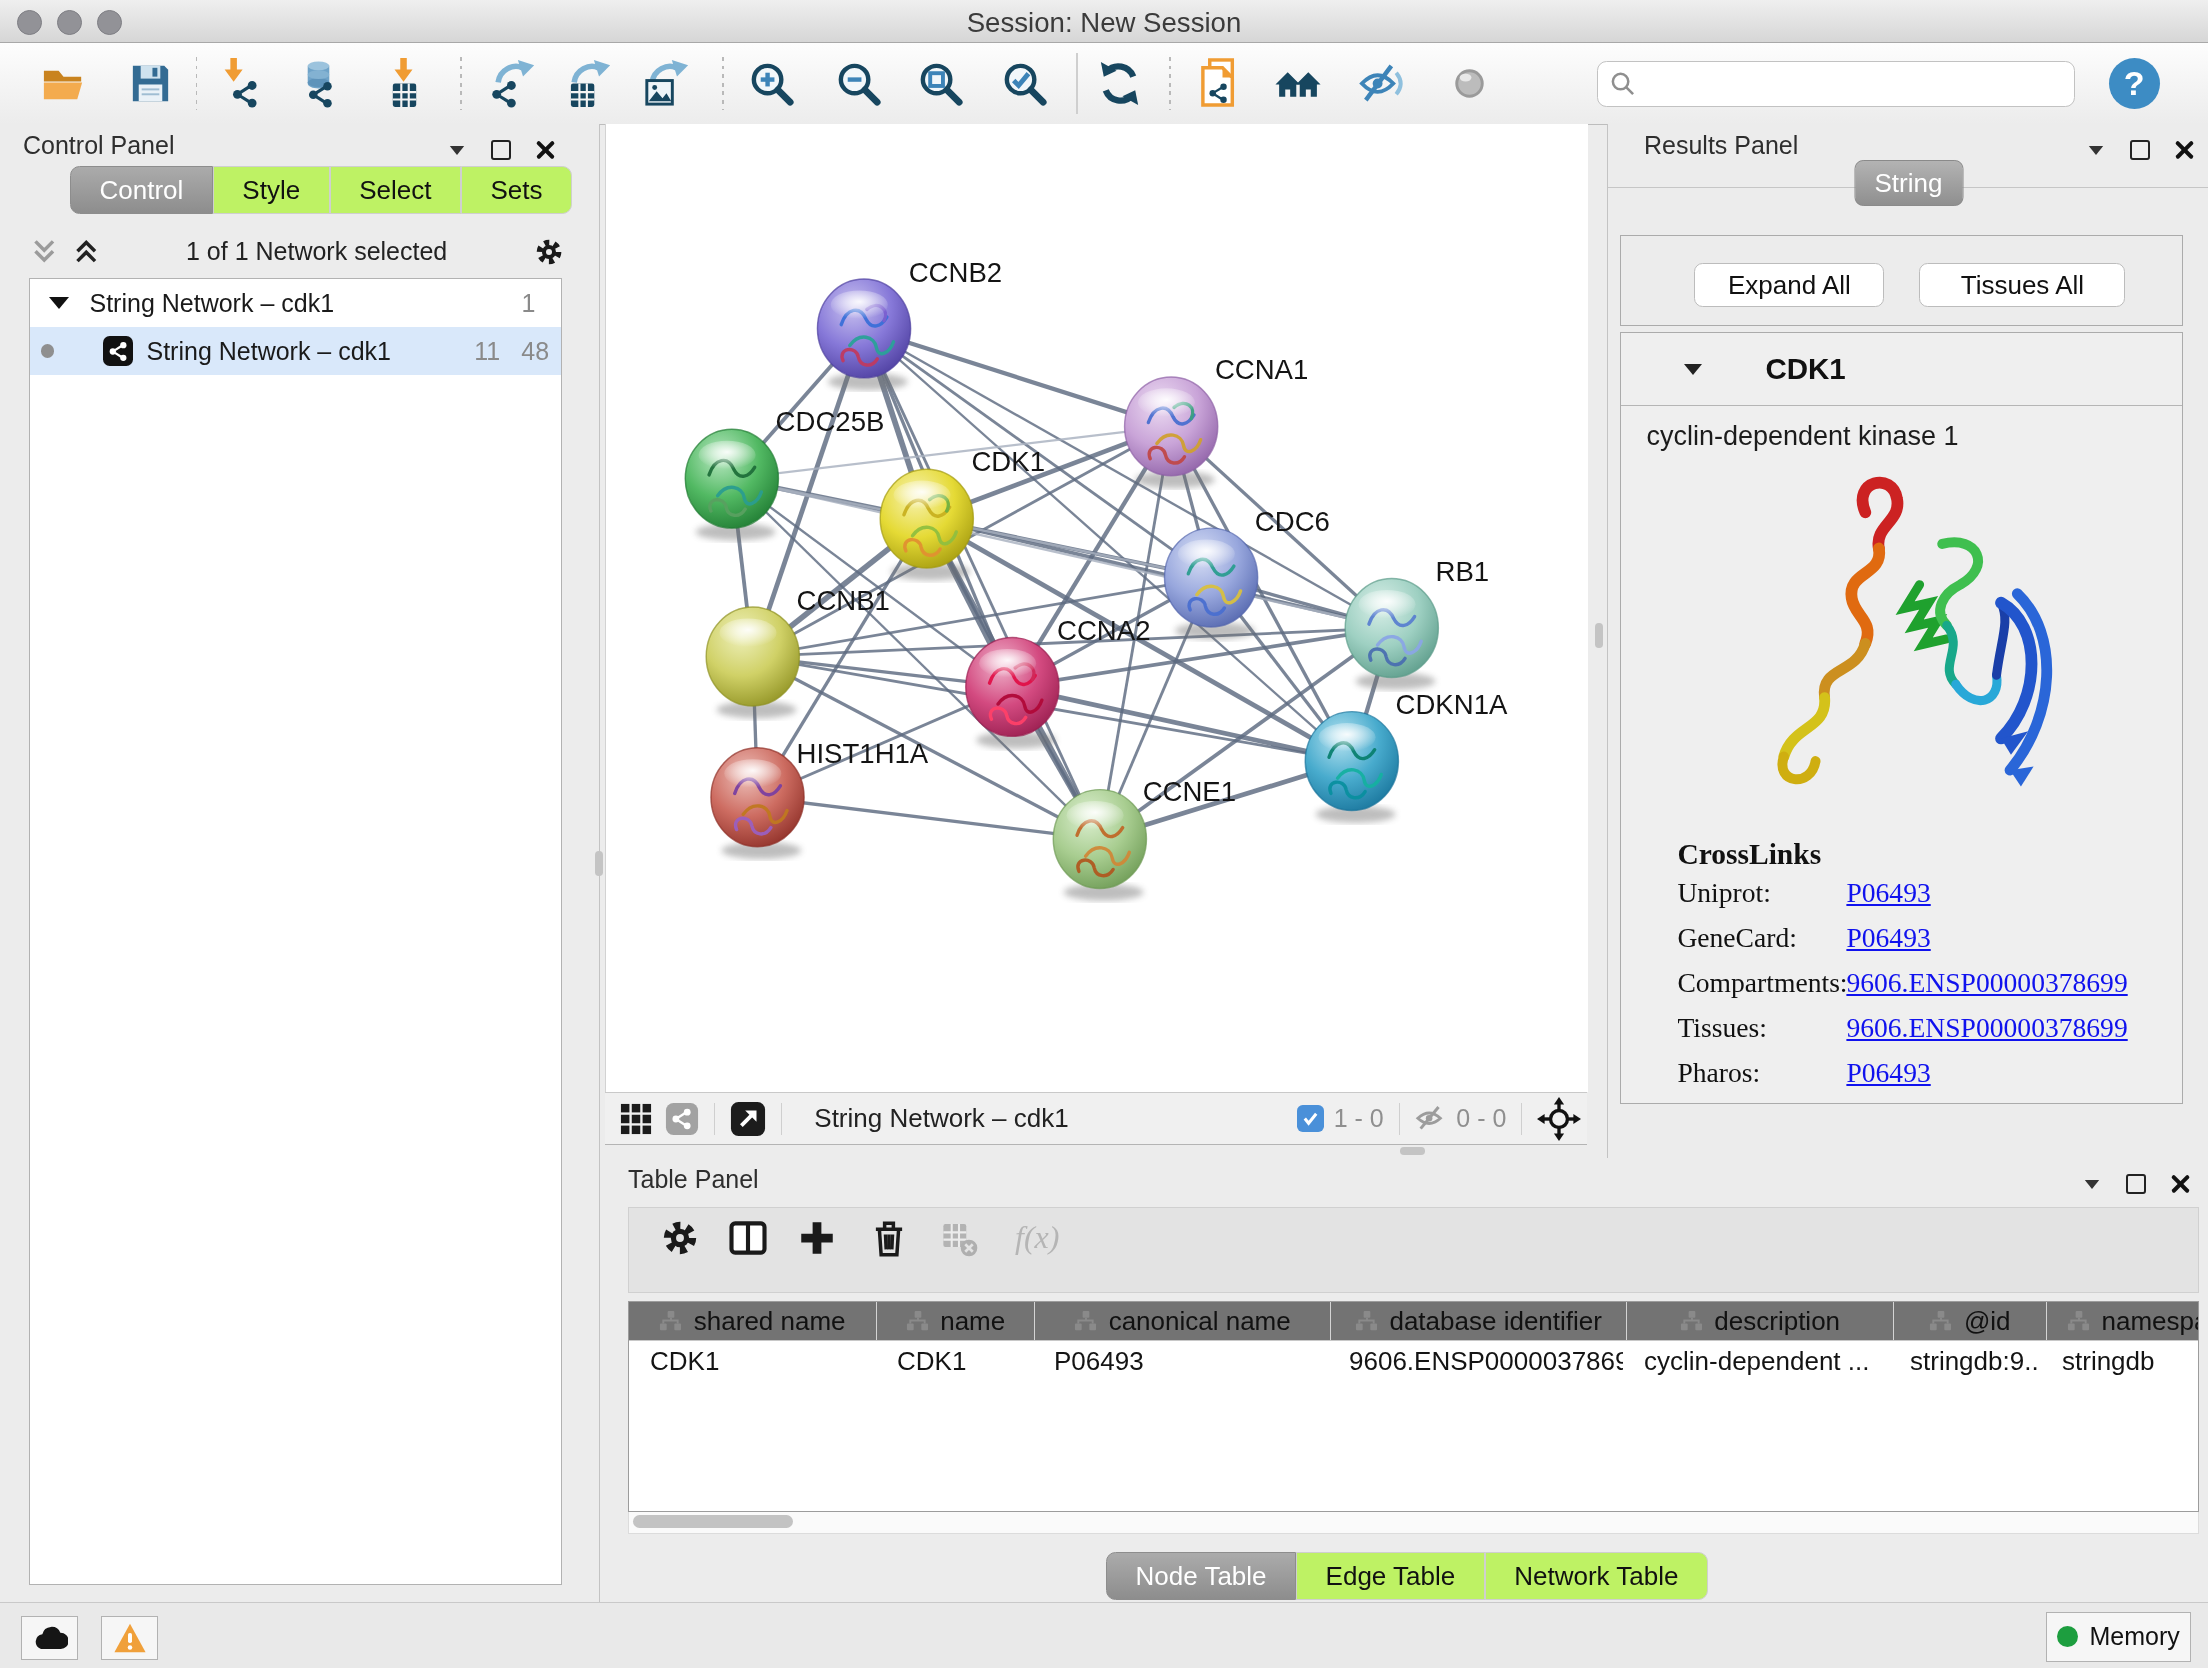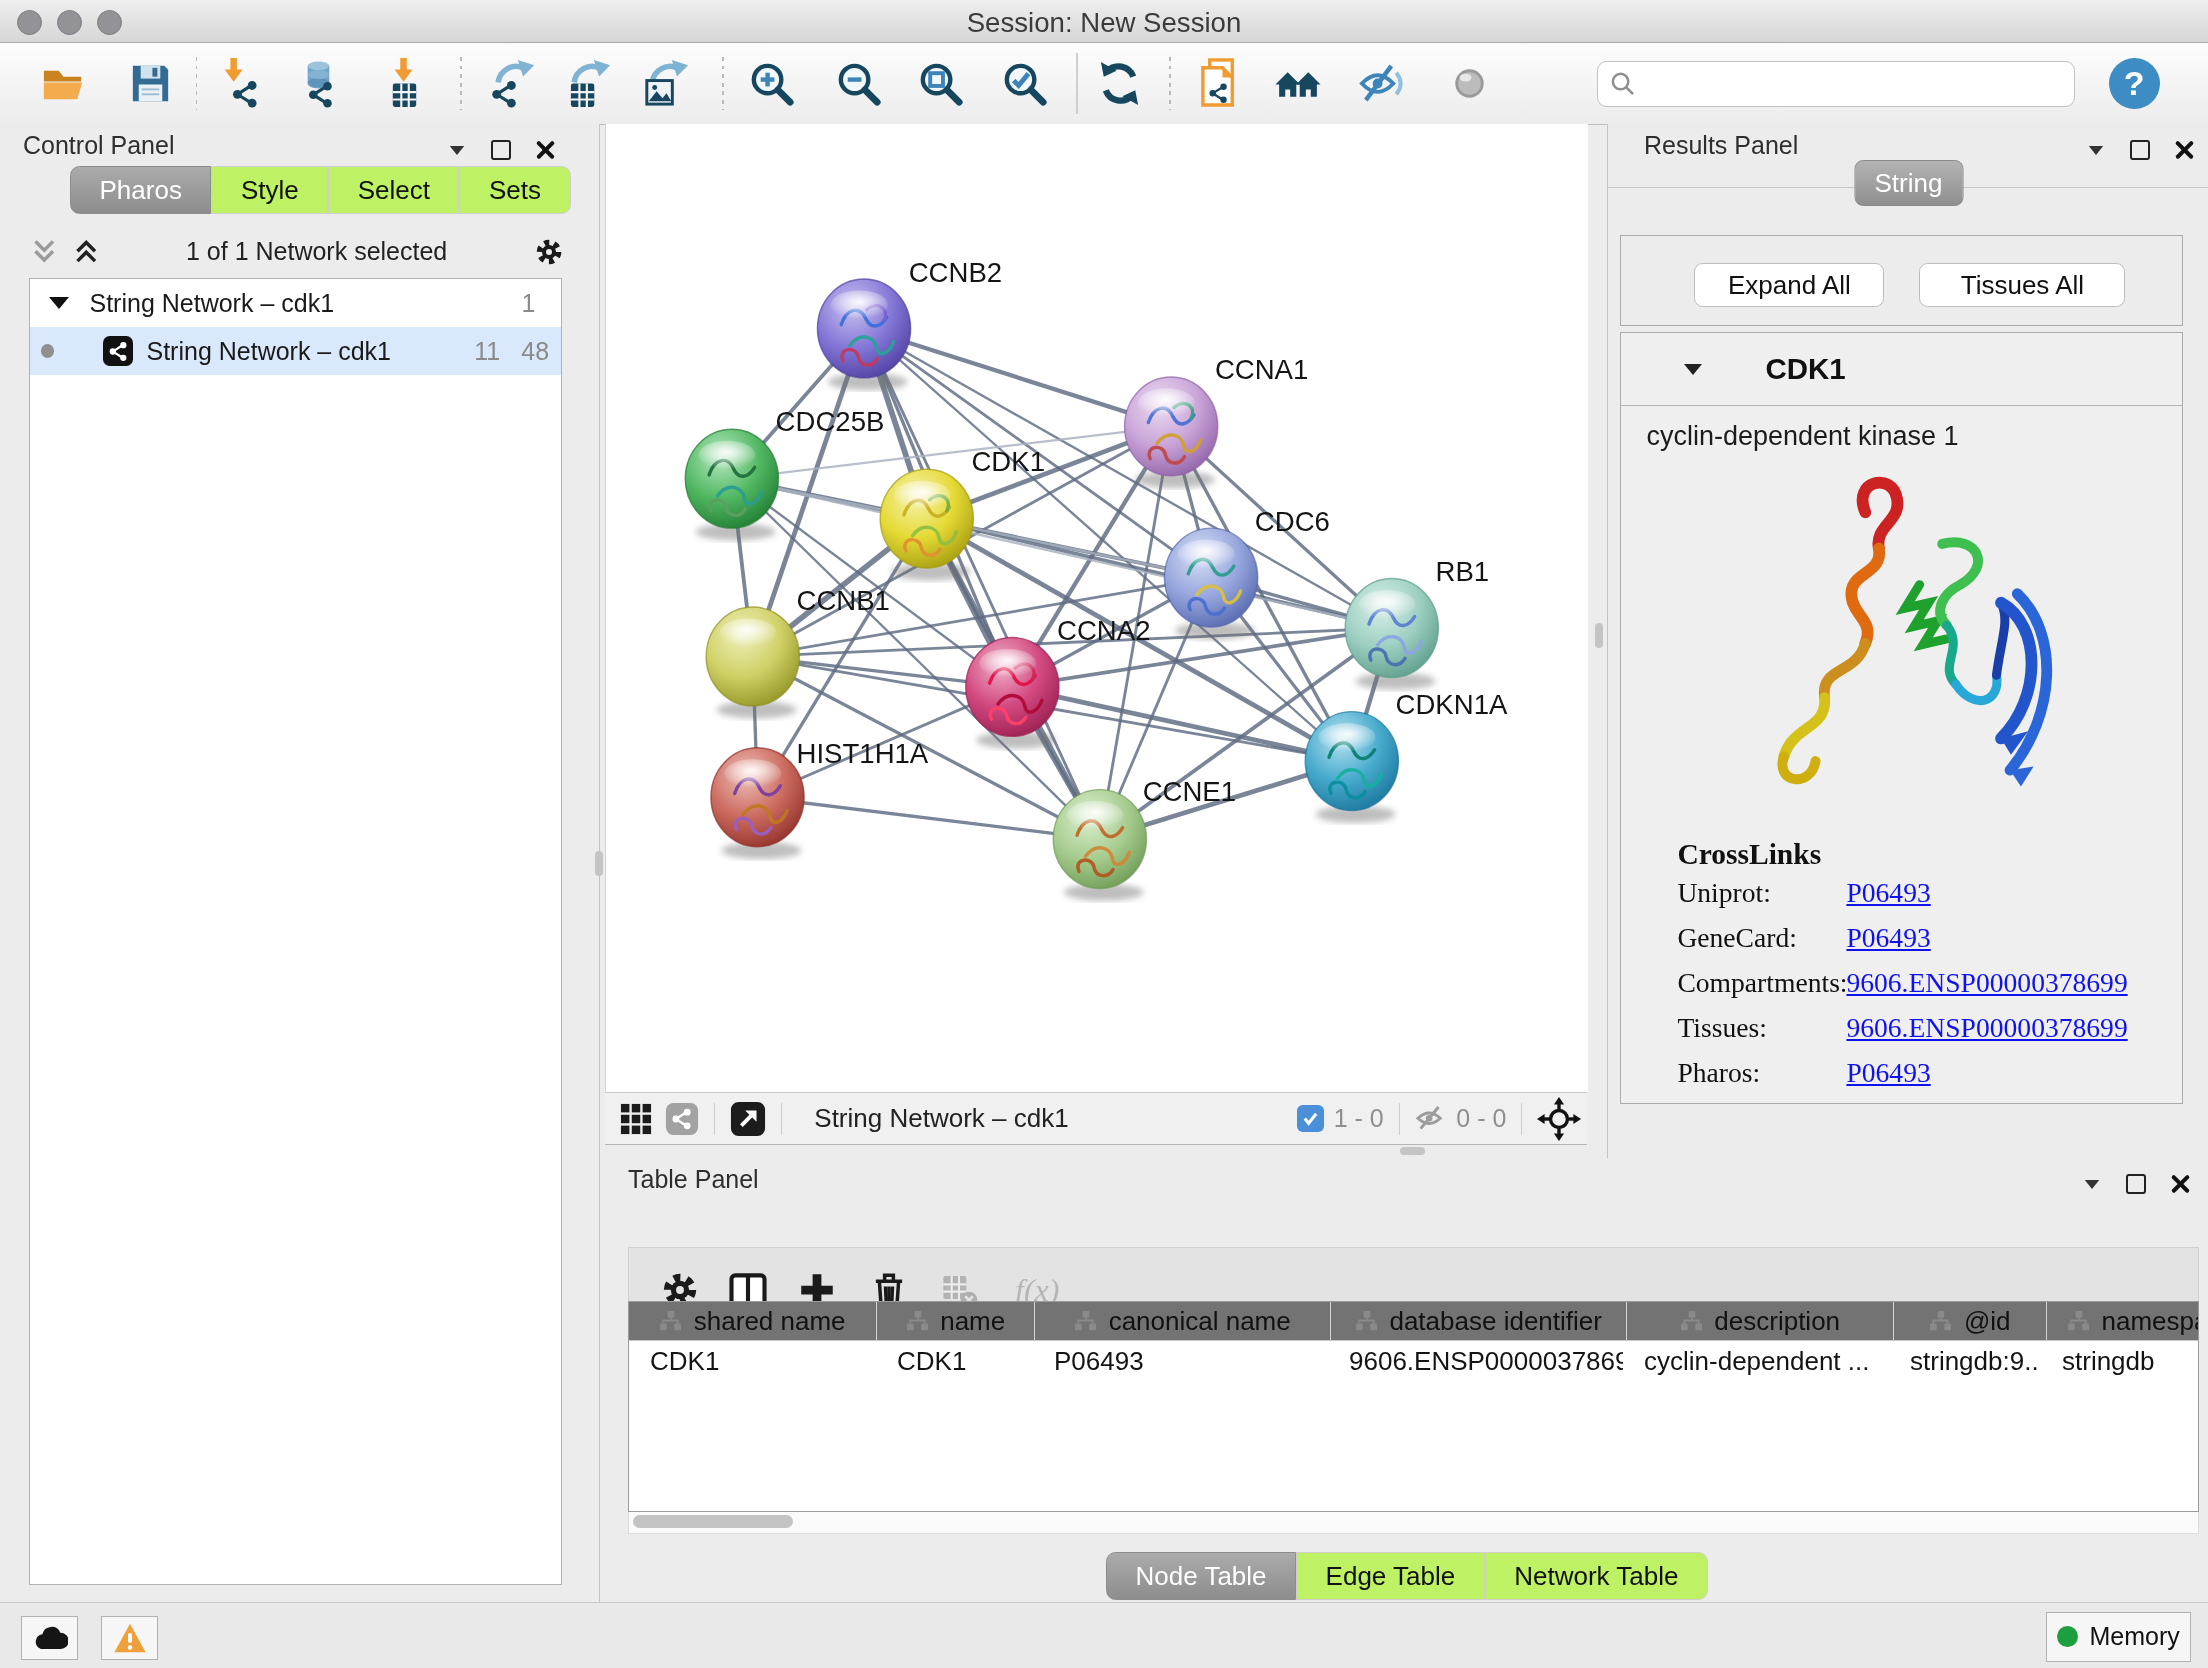--- a/index.html
+++ b/index.html
@@ -93,21 +93,21 @@
   #cdk1desc{font-size:27px;color:#1c1c1c;margin:15px 0 0 25px;}
   #proteinimg{display:block;margin:5.7px auto 0 auto;}
   #crosslinks{font-family:"Liberation Serif","DejaVu Serif",serif;margin-left:56px;}
   #crosslinks-title{font-size:29.5px;font-weight:bold;color:#111;}
   .clrow{display:flex;align-items:center;height:45px;font-size:27.6px;}
   .clrow .cl-label{width:169px;color:#111;}
   .clrow a{color:#1012ee;text-decoration:underline;}
   
   #table-panel{position:absolute;left:605px;top:1158px;width:1604px;height:443px;background:#ececec;}
   #tp-toolbar{position:absolute;left:23px;top:49px;width:1569px;height:84px;background:#e3e3e3;
-    border:1px solid #d0d0d0;display:flex;align-items:center;margin-top:40px;}
+    border:1px solid #d0d0d0;display:flex;align-items:flex-start;}
   .tpbtn{width:59px;height:59px;display:flex;align-items:center;justify-content:center;flex:0 0 auto;}
   #fx{font-family:"Liberation Serif","DejaVu Serif",serif;font-style:italic;font-size:32px;color:#b5b5b5;}
   #datatable{position:absolute;left:23px;top:143px;width:1569px;height:209px;background:#fff;
     border:1.9px solid #9c9c9c;overflow:hidden;}
   #thead{display:flex;height:38px;background:#737373;border-bottom:1px solid #c8c8c8;}
   .th{display:flex;align-items:center;justify-content:center;gap:11.4px;font-size:26px;color:#111;
     border-right:1px solid #d4d4d4;flex:0 0 auto;overflow:hidden;white-space:nowrap;}
   #trow{display:flex;height:40px;align-items:center;}
   .td{flex:0 0 auto;font-size:26px;color:#141414;padding-left:21px;box-sizing:border-box;
     overflow:hidden;white-space:nowrap;}
@@ -338,21 +338,21 @@
   <div id="control-panel">
     <div class="ptitlebar">
       <span class="ptitle">Control Panel</span>
       <span class="picons" style="padding-right:44px">
         <span class="tri-down" style="border-top-color:#333;transform:scale(.8)"></span>
         <span class="sq"></span>
         <span class="xicon"></span>
       </span>
     </div>
     <div id="control-tabs">
-        <div class="ptab sel">Pharos</div>
+        <div class="ptab sel">Control</div>
         <div class="ptab">Style</div>
         <div class="ptab">Select</div>
         <div class="ptab">Sets</div>
       </div>
     <div id="netlist-header">
       <svg width="28.5" height="28.5" viewBox="0 0 26 26" style="margin-left:30px">
           <path d="M5 4 l8 8 8 -8 M5 13 l8 8 8 -8" fill="none" stroke="#9b9b9b" stroke-width="3.2"></path>
         </svg>
       <svg width="28.5" height="28.5" viewBox="0 0 26 26" style="margin-left:13.3px">
           <path d="M5 22 l8 -8 8 8 M5 13 l8 -8 8 8" fill="none" stroke="#222" stroke-width="3.2"></path>

